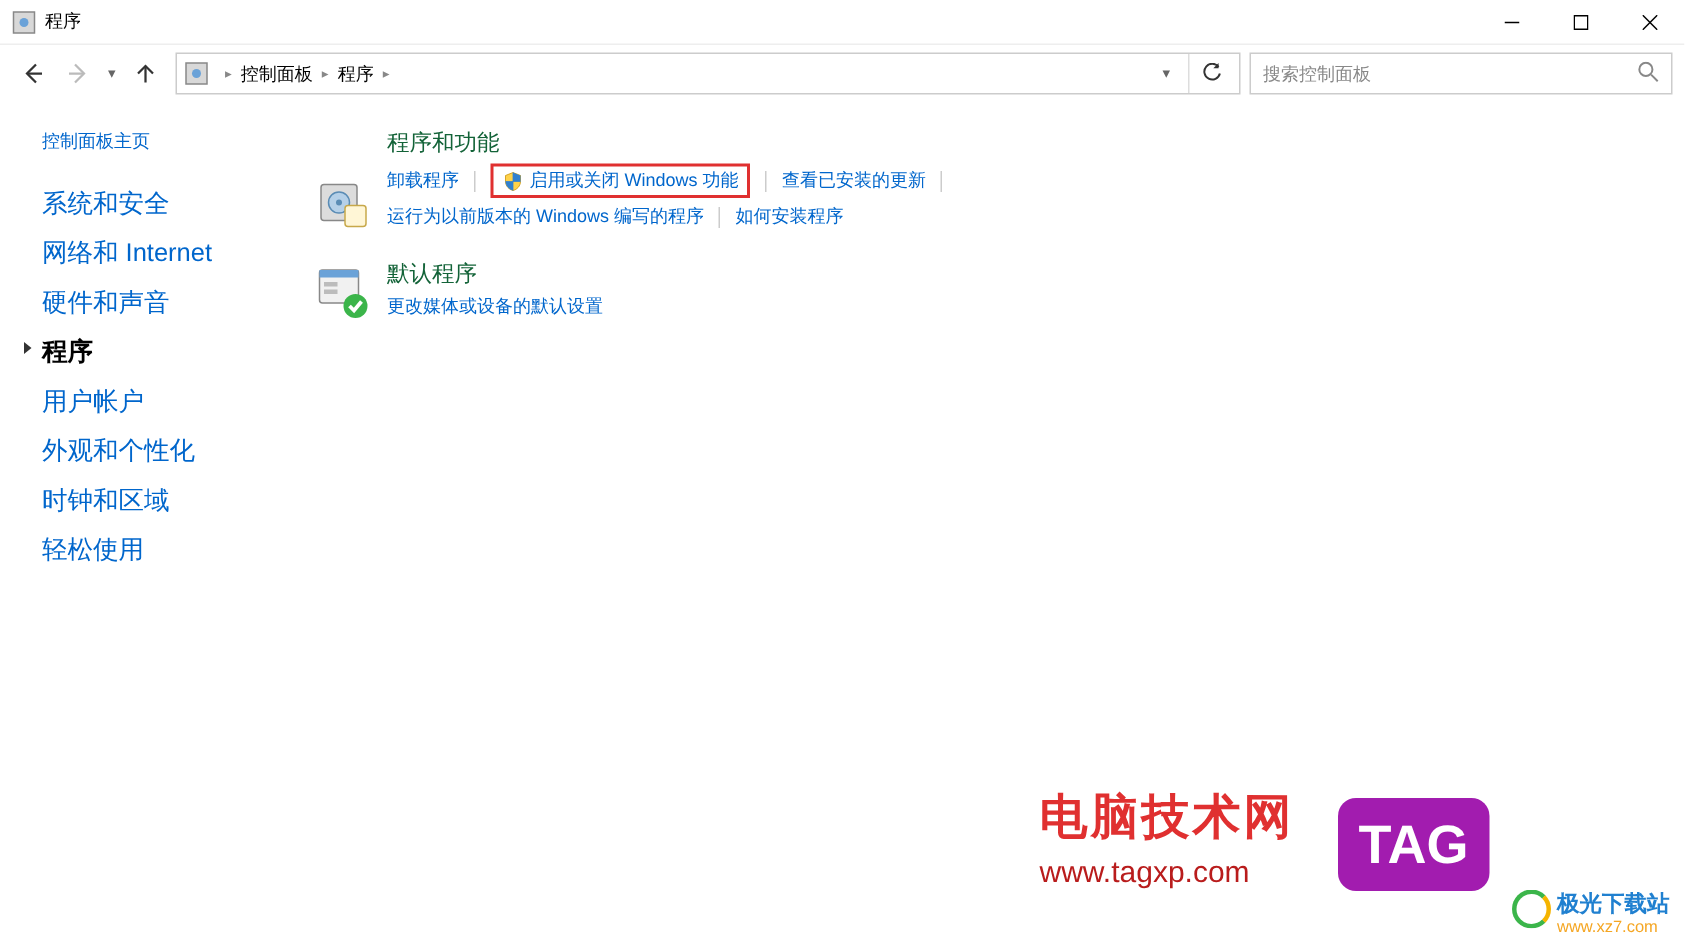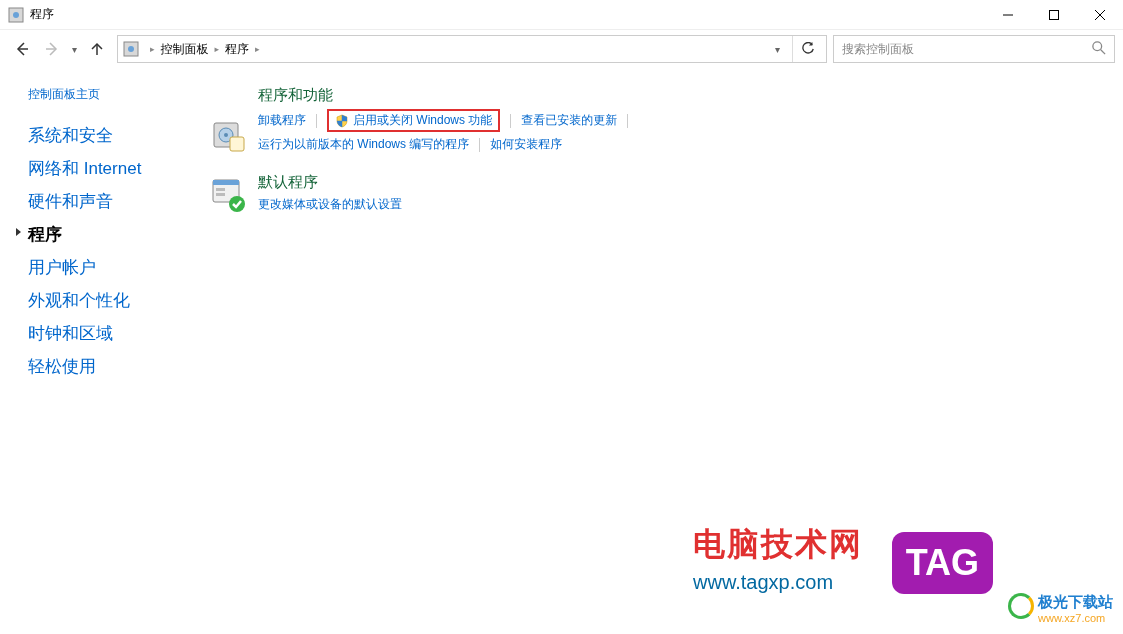--- a/index.html
+++ b/index.html
@@ -174,21 +174,21 @@
   .shield-icon svg { display: block; }
   .watermark1 {
     position: absolute;
     right: 260px; bottom: 40px;
     text-align: left;
   }
   .watermark1 .line1 {
     color: #e03030; font-size: 32px; font-weight: bold; letter-spacing: 2px;
   }
   .watermark1 .line2 {
-    color: #0369a1; font-size: 20px; margin-top: 4px;
+    color: #b91c1c; font-size: 20px; margin-top: 4px;
   }
   .tag-badge {
     position: absolute;
     right: 130px; bottom: 40px;
     background: #a21caf;
     color: #fff;
     font-size: 36px;
     font-weight: bold;
     padding: 10px 14px;
     border-radius: 12px;

